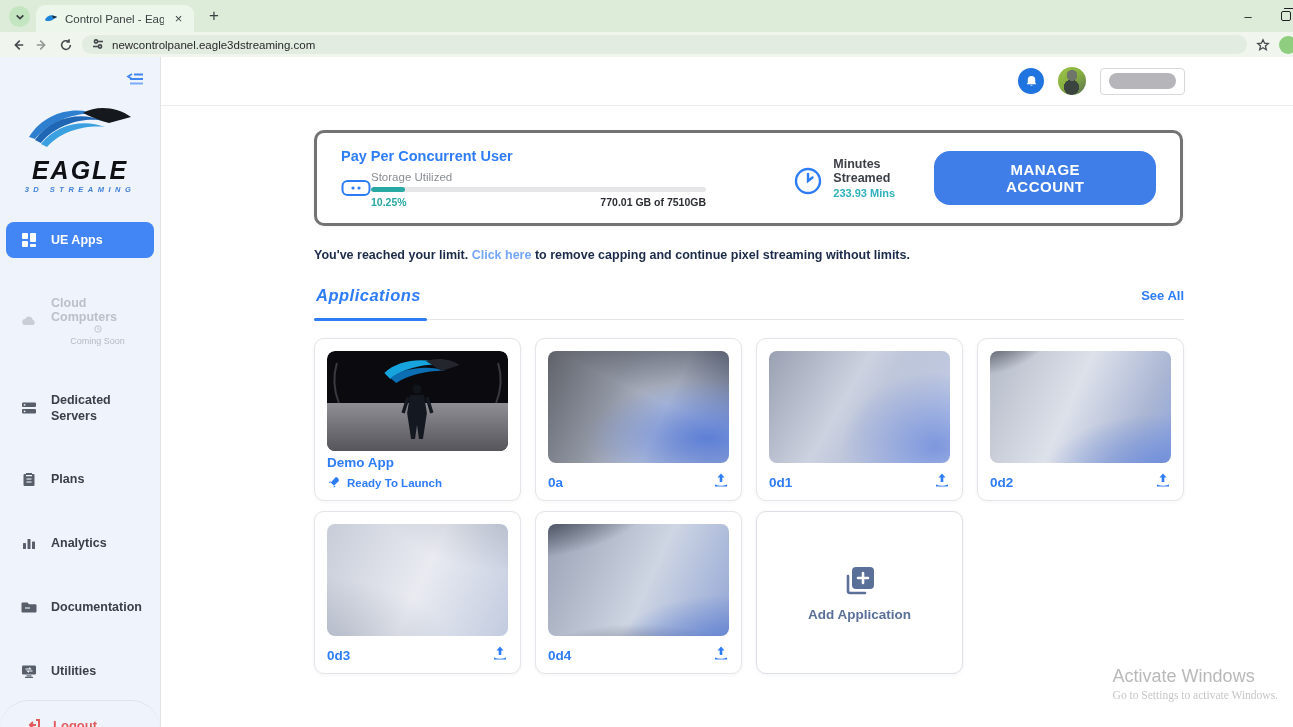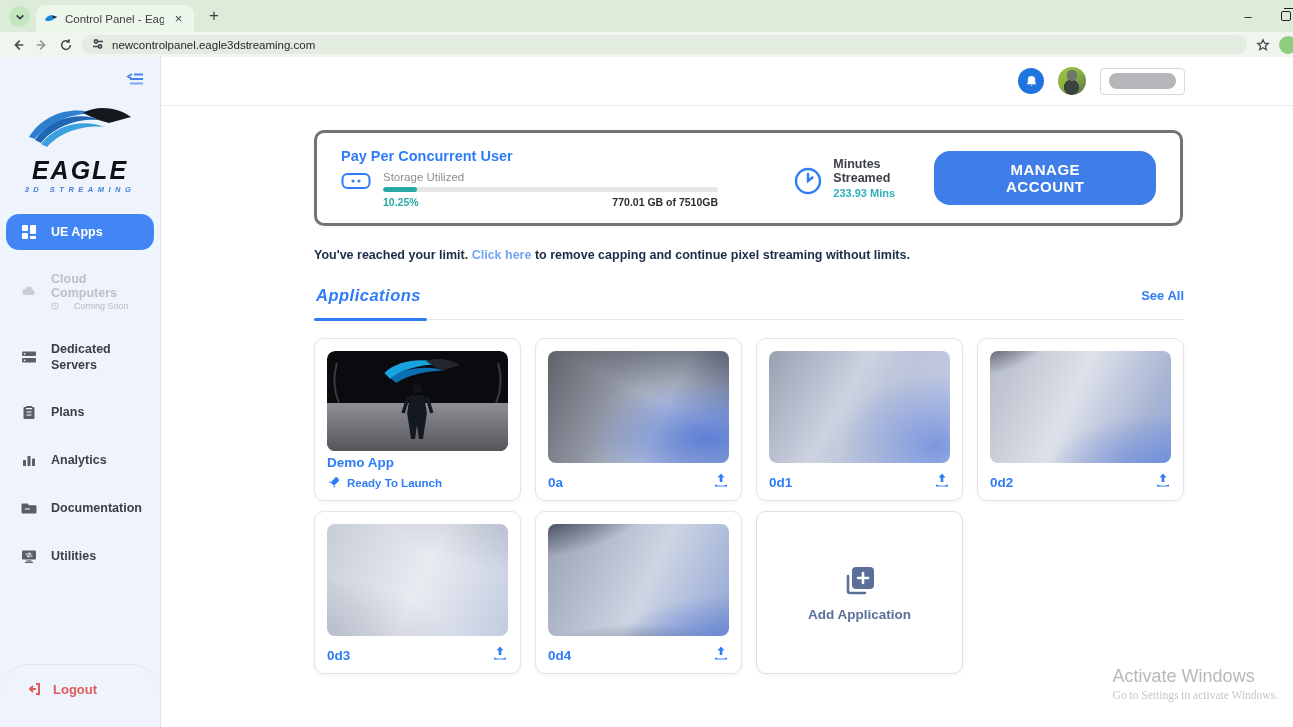--- a/index.html
+++ b/index.html
@@ -37,29 +37,29 @@
 
   
   .sidebar { width:162px; background:#eff3fb; border-right:1px solid #e3e3e6; display:flex; flex-direction:column; position:relative; }
   .collapse-btn { align-self:flex-end; margin:14px 16px 0 0; cursor:pointer; }
   .collapse-btn svg { width:18px; height:16px; }
   .brand { text-align:center; margin-top:8px; }
   .brand svg.logo { width:110px; height:56px; }
   .brand-name { font-size:25px; font-weight:bold; font-style:italic; letter-spacing:2px; color:#101114; line-height:.9; }
   .brand-tag { font-size:7.5px; font-weight:bold; font-style:italic; letter-spacing:4.5px; color:#3f7fd6; margin-top:3px; }
   .nav { margin-top:16px; display:flex; flex-direction:column; gap:6px; }
-  .nav-item { display:flex; align-items:center; gap:13px; padding:8px 10px 8px 14px; margin:4px 6px; border-radius:13px;
+  .nav-item { display:flex; align-items:center; gap:13px; padding:8px 10px 8px 14px; margin:12px 6px; border-radius:8px;
     font-size:12.5px; font-weight:bold; color:#3b3f46; cursor:pointer; }
   .nav-item .ic { width:18px; height:18px; flex:0 0 18px; display:flex; align-items:center; justify-content:center; }
   .nav-item .ic svg { width:16px; height:16px; fill:#585f6b; }
   .nav-item.active { background:#4285f4; color:#fff; padding-top:9px; padding-bottom:9px; }
   .nav-item.active .ic svg { fill:#fff; }
   .nav-item.disabled { color:#bcc0c7; cursor:default; }
   .nav-item.disabled .ic svg { fill:#c9cdd4; }
-  .nav-sub { font-size:9px; font-weight:normal; color:#b6bac2; display:flex; align-items:center; gap:15px; margin-top:1px; }
+  .nav-sub { font-size:9px; font-weight:normal; color:#b6bac2; display:flex; align-items:center; gap:3px; margin-top:1px;flex-direction:column; }
   .nav-label-2l { line-height:1.3; }
   .logout-row { margin-top:auto; border-top:1px solid #dfe3ea; padding:16px 8px 30px 26px; display:flex; align-items:center; gap:11px;
     color:#e05c5c; font-size:13px; font-weight:bold; cursor:pointer;border-radius:29px; }
   .logout-row svg { width:16px; height:16px; stroke:#e05c5c; stroke-width:2; fill:none; }
 
   
   .main { flex:1; display:flex; flex-direction:column; background:#fff; }
   .topbar { height:49px; border-bottom:1px solid #ececee; display:flex; align-items:center; justify-content:flex-end; gap:14px; padding-right:108px; }
   .bell-btn { width:26px; height:26px; border-radius:50%; background:#1f74e0; display:flex; align-items:center; justify-content:center; cursor:pointer; }
   .bell-btn svg { width:13px; height:13px; fill:#fff; }
@@ -70,21 +70,21 @@
   .user-chip { width:85px; height:27px; background:#fff; border:1px solid #d8d8da; border-radius:4px; display:flex; align-items:center; justify-content:center; cursor:pointer; }
   .user-chip .mask { width:67px; height:16px; background:#b6b6ba; border-radius:9px; }
 
   .content { padding:24px 109px 0 153px; position:relative; flex:1; }
 
   
   .billing-card { width:869px; height:96px; border:3px solid #737373; border-radius:10px; box-shadow:0 1px 4px rgba(20,30,60,.05);
     display:flex; align-items:center; padding:0 24px; background:#fff; }
   .billing-left { width:420px; }
   .plan-title { color:#2e7cf6; font-size:14.5px; font-weight:bold; margin-bottom:7px; }
-  .storage-row { display:flex; align-items:flex-start; gap:12px; }
+  .storage-row { display:flex; align-items:center; }
   .storage-ico svg { width:30px; height:20px; }
   .storage-body { flex:1; }
   .storage-label { font-size:11.5px; color:#8a8d93; margin-bottom:4px; }
   .progress-track { width:335px; height:5px; background:#e6e6e8; border-radius:3px; overflow:hidden; }
   .progress-fill { height:100%; background:#2aa8a3; border-radius:3px; }
   .storage-nums { width:335px; display:flex; justify-content:space-between; margin-top:4px; }
   .pct { font-size:10.5px; font-weight:bold; color:#2aa8a3; }
   .of-total { font-size:10.5px; font-weight:bold; color:#2b2e33; }
   .minutes-block { display:flex; align-items:flex-end; gap:11px; margin-left:52px; }
   .clock-ico svg { width:28px; height:28px; }

